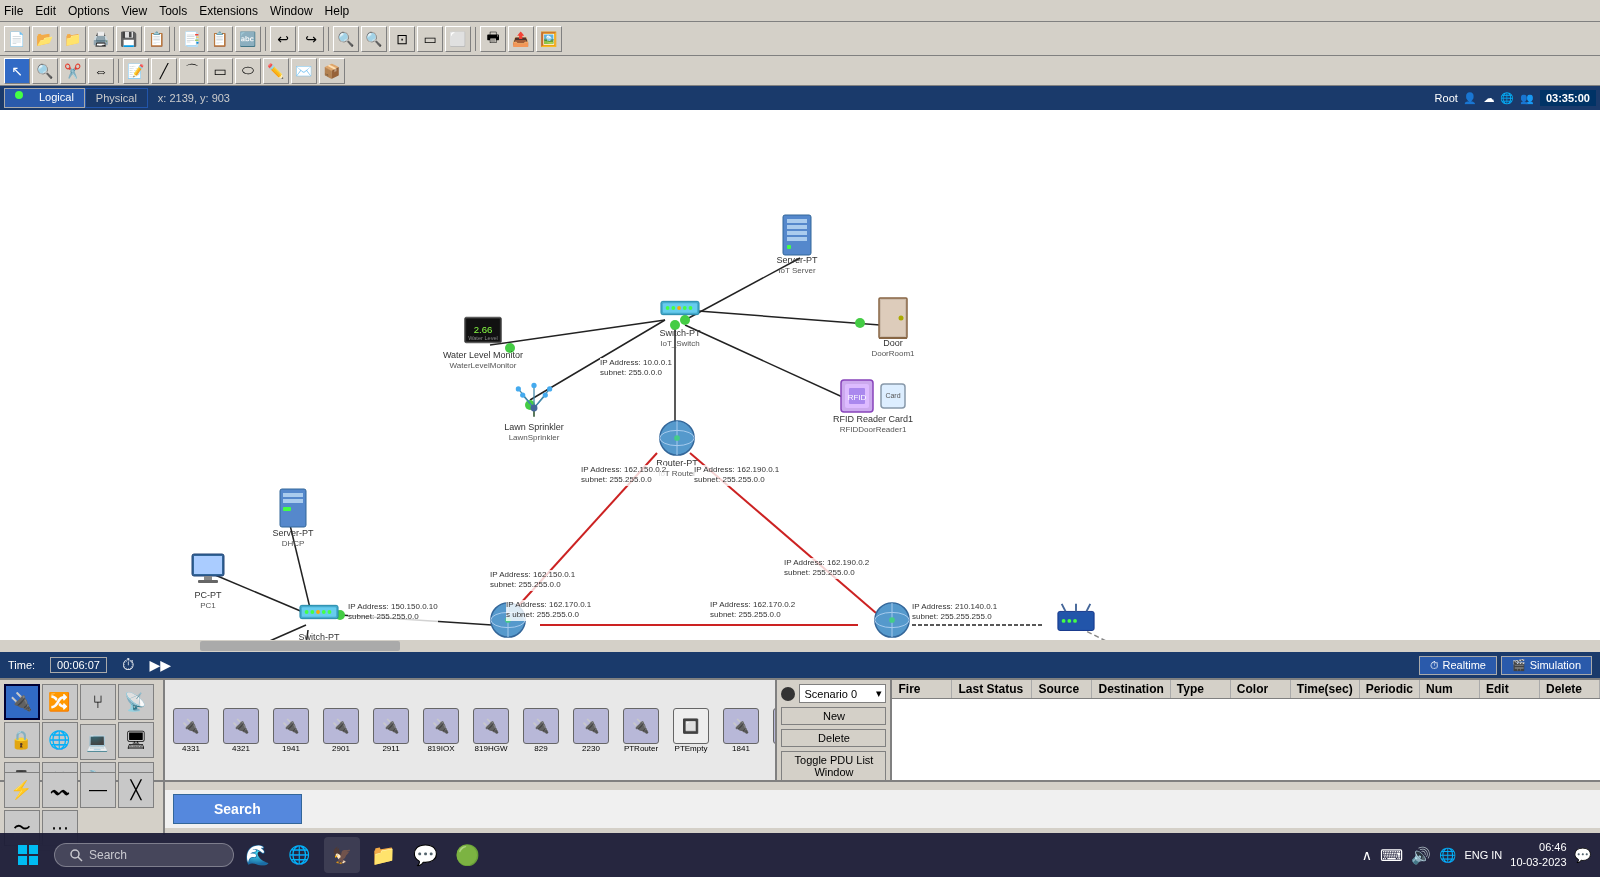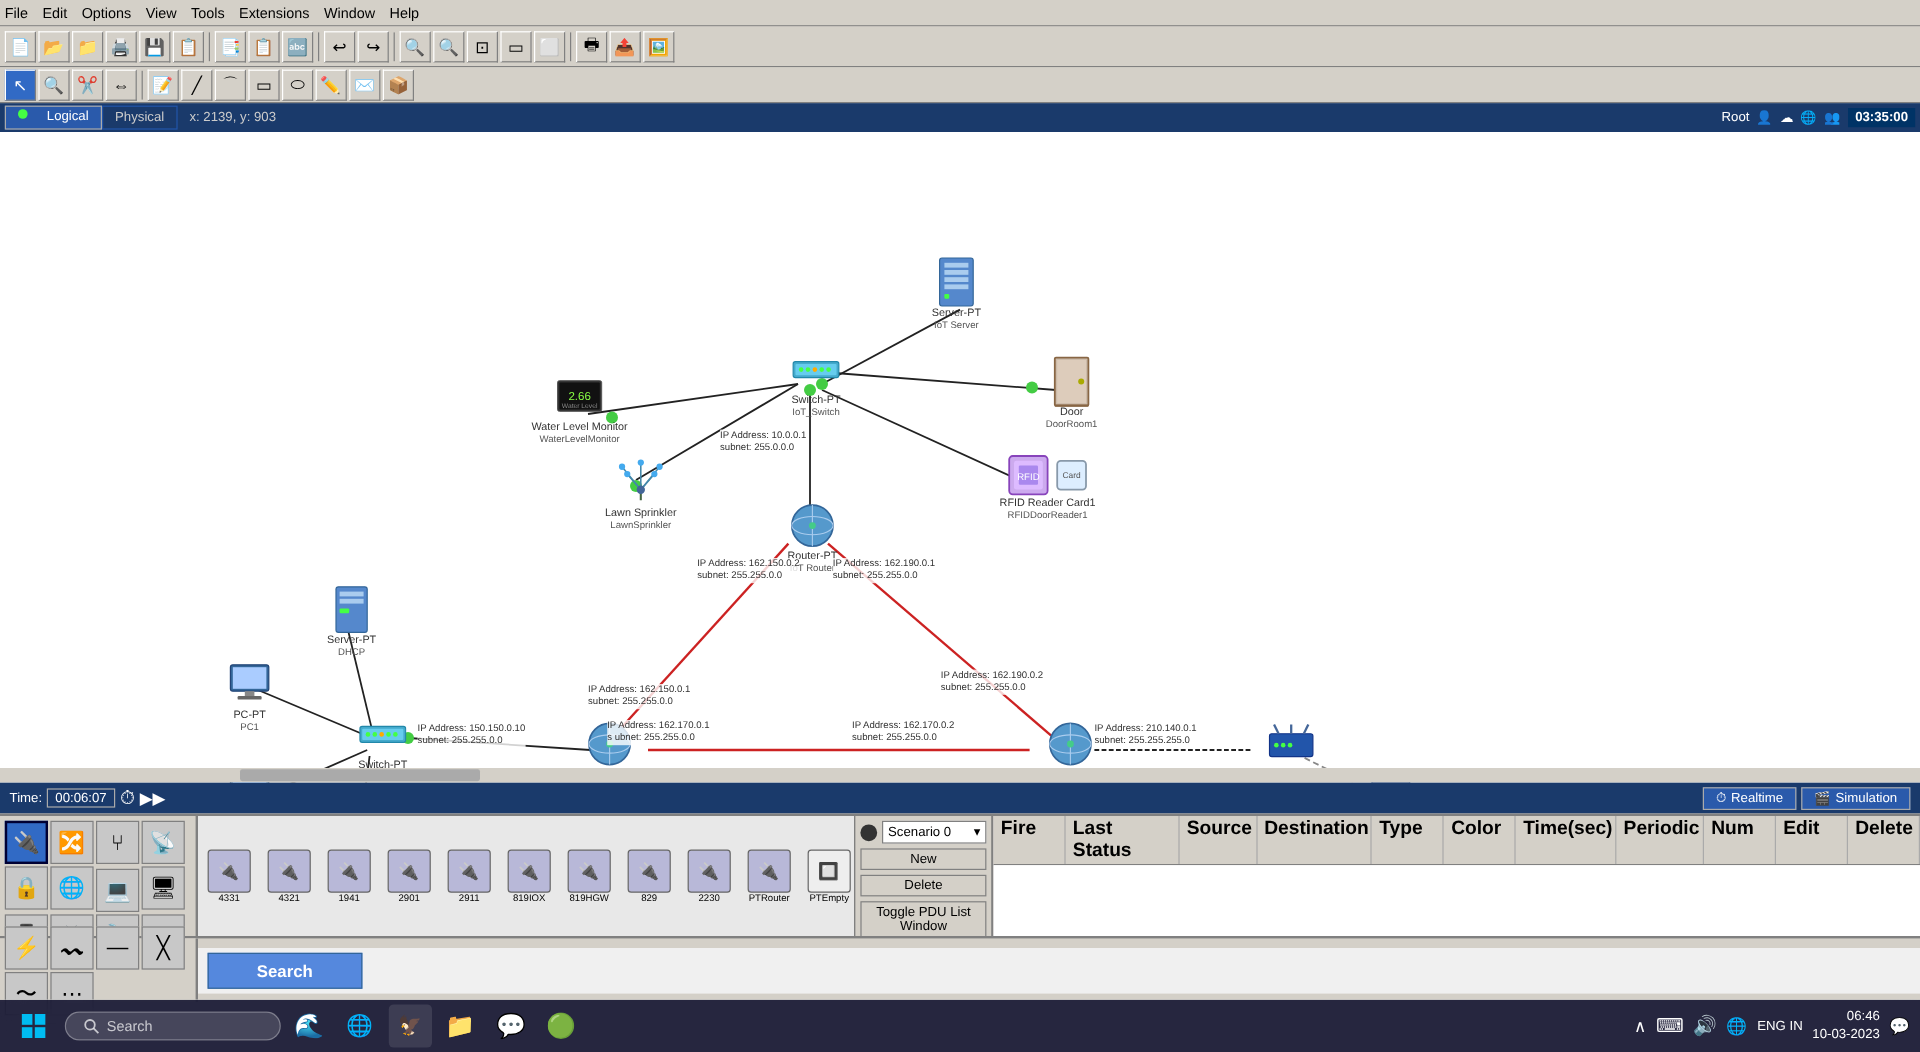--- a/index.html
+++ b/index.html
@@ -126,21 +126,21 @@
     
     #timebar {
       background: #1a3a6b;
       height: 26px;
       display: flex;
       align-items: center;
       padding: 0 8px;
       color: white;
       font-size: 11px;
     }
-    #timebar .time-controls { display: flex; align-items: center; gap: 4px; }
+    #timebar .time-controls { display: flex; align-items: center; gap: 15px; }
     #timebar .mode-btns { margin-left: auto; display: flex; gap: 4px; }
     .mode-btn {
       background: #2a5aab;
       border: 1px solid #aaa;
       color: white;
       padding: 2px 10px;
       cursor: pointer;
       font-size: 11px;
       display: flex; align-items: center; gap: 4px;
     }
@@ -230,21 +230,21 @@
     #event-panel {
       flex: 1;
       background: #f0f0f0;
       display: flex;
       flex-direction: column;
     }
     #event-header {
       background: #d4d0c8;
       display: flex;
       border-bottom: 1px solid #808080;
-      font-size: 16px;
+      font-size: 12px;
       font-weight: bold;
     }
     .ev-col {
       padding: 2px 6px;
       border-right: 1px solid #aaa;
       min-width: 60px;
     }
     #event-body { flex: 1; background: white; }
 
     #bottom-bottom {

